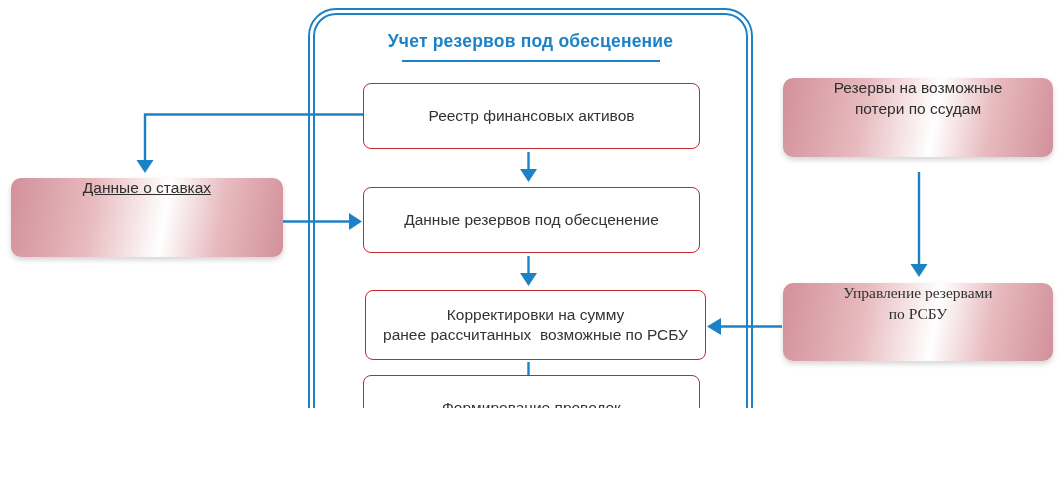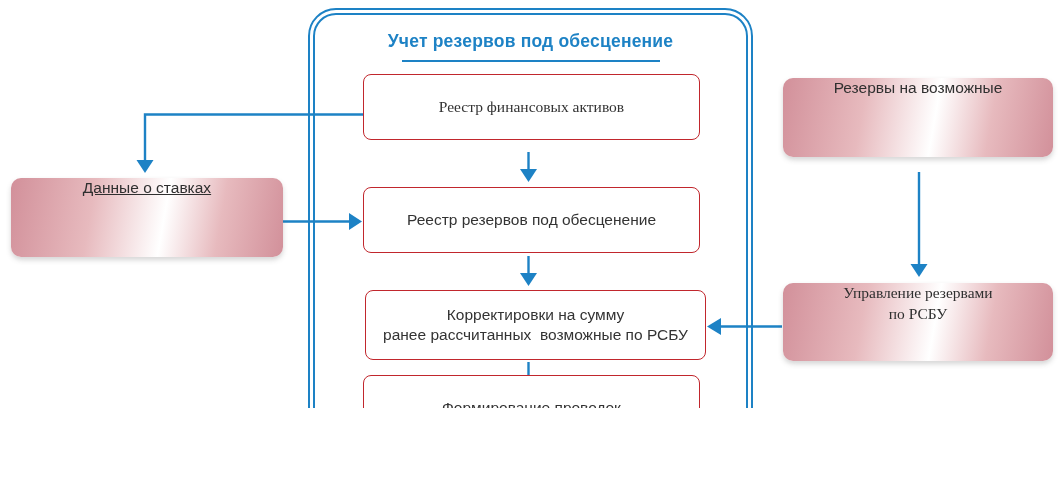--- a/index.html
+++ b/index.html
@@ -26,21 +26,21 @@
     background:var(--c-blue,#1d82c5);
   }
   
   .step{
     position:absolute;background:#fff;
     border:1.6px solid var(--c-red,#c1272d);border-radius:8px;
     display:flex;flex-direction:column;align-items:center;justify-content:center;
     font-size:15.5px;line-height:1.32;text-align:center;color:var(--c-text,#333);
   }
   .step .ln{display:block;white-space:pre-wrap;}
-  .step1{left:363px;top:74px;width:335px;height:64px;font-family:Liberation Serif, serif;}
+  .step1{left:363px;top:83px;width:335px;height:64px;}
   .step2{left:363px;top:187px;width:335px;height:64px;}
   .step3{left:365px;top:290px;width:339px;height:68px;}
   .step4{left:363px;top:375px;width:335px;height:64px;align-items:center;}
   
   .ext{
     position:absolute;border-radius:10px;
     background:linear-gradient(100deg,
       var(--c-pink_edge,#d2909a) 0%,
       var(--c-pink_soft,#e7babe) 30%,
       var(--c-pink_mid,#ffffff) 56%,
@@ -97,34 +97,35 @@
   <div class="panel">
     <div class="panel-inner"></div>
     <div class="panel-title">Учет резервов под обесценение</div>
     <div class="title-underline"></div>
   </div>
 
   <div class="step step1">
     <span class="ln">Реестр финансовых активов</span>
   </div>
   <div class="step step2">
-    <span class="ln">Реестр резервов под обесценение</span>
+    <span class="ln">Данные резервов под обесценение</span>
   </div>
   <div class="step step3">
     <span class="ln">Корректировки на сумму</span>
     <span class="ln">ранее рассчитанных  возможные по РСБУ</span>
   </div>
   <div class="step step4">
     <span class="ln">Формирование проводок</span>
   </div>
 
   <div class="ext ext-left">
     <span class="ln">Данные о ставках</span>
   </div>
   <div class="ext ext-right-top">
     <span class="ln">Резервы на возможные</span>
+    <span class="ln">потери по ссудам</span>
   </div>
   <div class="ext ext-right-bottom">
     <span class="ln">Управление резервами</span>
     <span class="ln">по РСБУ</span>
   </div>
 
 </div>
 
 </body></html>

